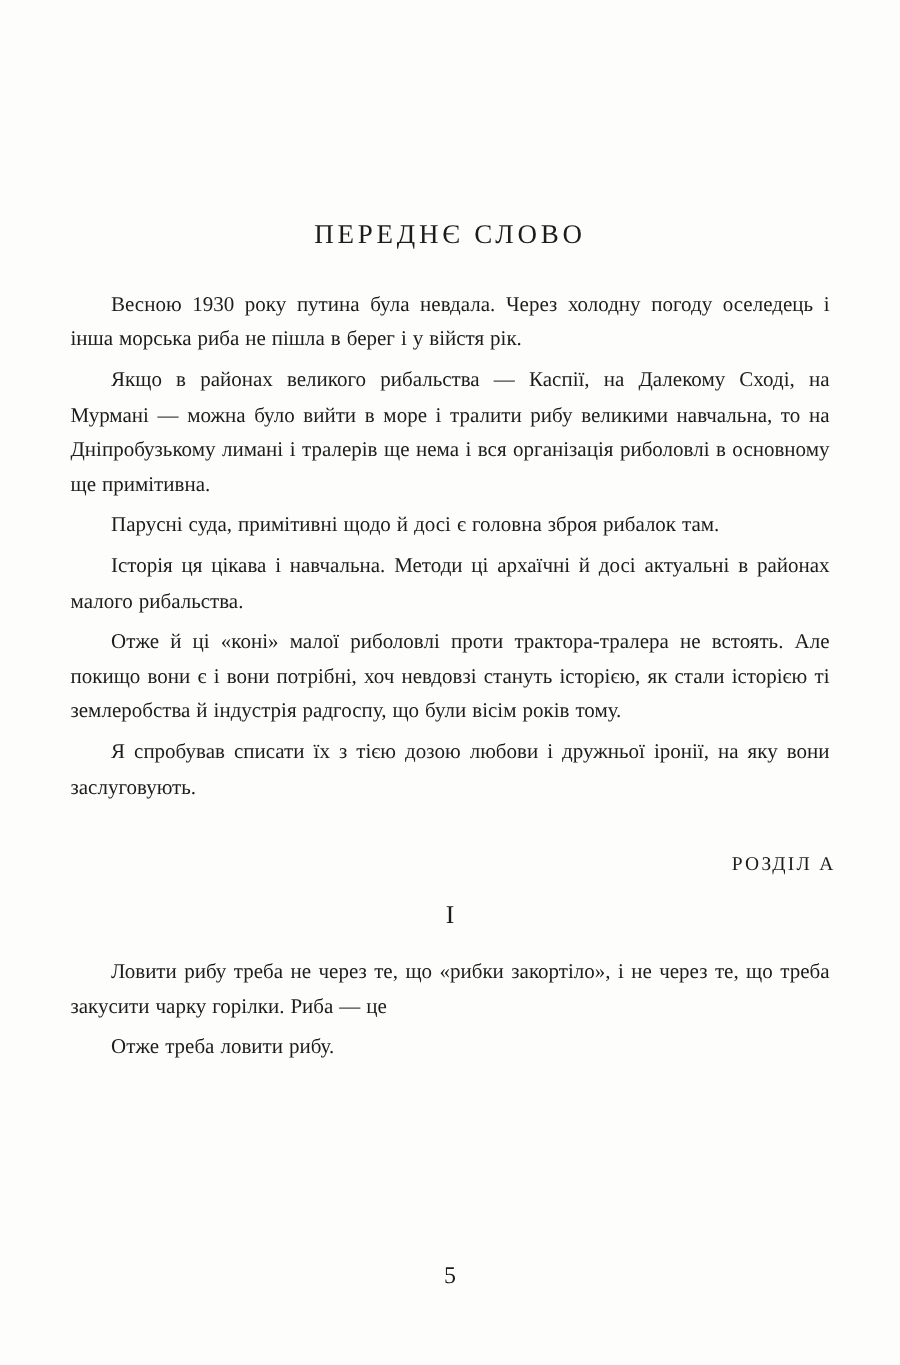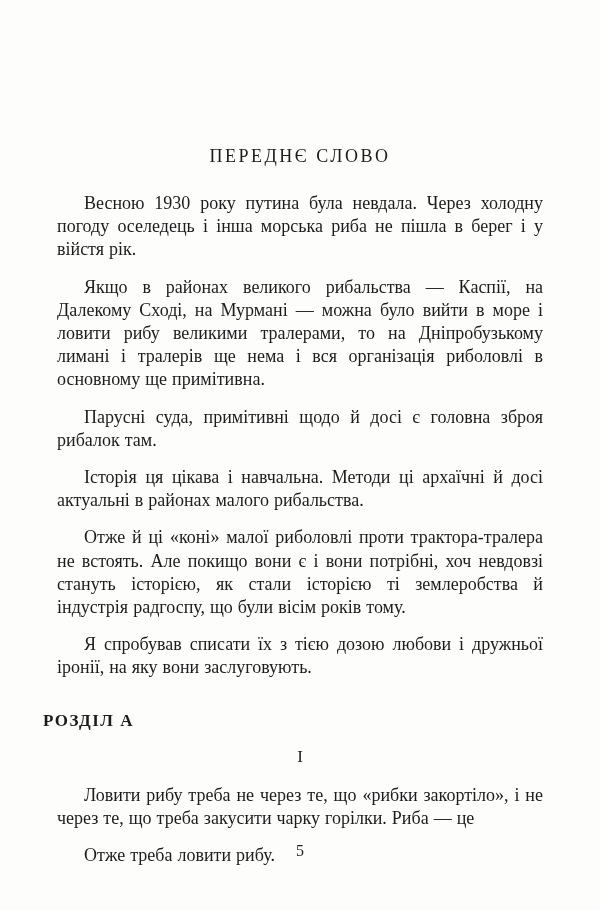--- a/index.html
+++ b/index.html
@@ -22,31 +22,31 @@
     color: #1c1c1c;
   }
   .title {
     text-align: center;
     font-size: 18px;
     font-weight: normal;
     letter-spacing: 2.5px;
     margin: 0 0 25px 0;
   }
   .body-text p {
-    margin: 14px;
-    font-size: 18px;
+    margin: 4px;
+    font-size: 14px;
     line-height: 23.2px;
     text-align: justify;
     text-indent: 27px;
     word-spacing: 0.5px;
   }
   .chapter-heading {
-    text-align: left;
-    font-size: 17px;
-    font-weight: bold;
+    text-align: right;
+    font-size: 13px;
+    font-weight: normal;
     letter-spacing: 1.5px;
     margin: 31px 0 0 0;
   }
   .section-number {
     text-align: center;
     font-size: 17px;
     margin: 16px 0 17px 0;
   }
   .page-number {
     position: absolute;
@@ -59,21 +59,21 @@
 </style>
 </head>
 <body>
 
 <div class="page">
 
   <h1 class="title">ПЕРЕДНЄ СЛОВО</h1>
 
   <div class="body-text">
     <p>Весною 1930 року путина була невдала. Через холодну погоду оселедець і інша морська риба не пішла в берег і у війстя рік.</p>
-    <p>Якщо в районах великого рибальства — Каспії, на Далекому Сході, на Мурмані — можна було вийти в море і ловити рибу великими тралерами, то на Дніпробузькому лимані і тралерів ще нема і вся організація риболовлі в основному ще примітивна.</p>
+    <p>Якщо в районах великого рибальства — Каспії, на Далекому Сході, на Мурмані — можна було вийти в море і тралити рибу великими навчальна, то на Дніпробузькому лимані і тралерів ще нема і вся організація риболовлі в основному ще примітивна.</p>
     <p>Парусні суда, примітивні щодо й досі є головна зброя рибалок там.</p>
     <p>Історія ця цікава і навчальна. Методи ці архаїчні й досі актуальні в районах малого рибальства.</p>
     <p>Отже й ці «коні» малої риболовлі проти трактора-тралера не встоять. Але покищо вони є і вони потрібні, хоч невдовзі стануть історією, як стали історією ті землеробства й індустрія радгоспу, що були вісім років тому.</p>
     <p>Я спробував списати їх з тією дозою любови і дружньої іронії, на яку вони заслуговують.</p>
   </div>
 
   <h2 class="chapter-heading">РОЗДІЛ А</h2>
 
   <div class="section-number">І</div>
 

